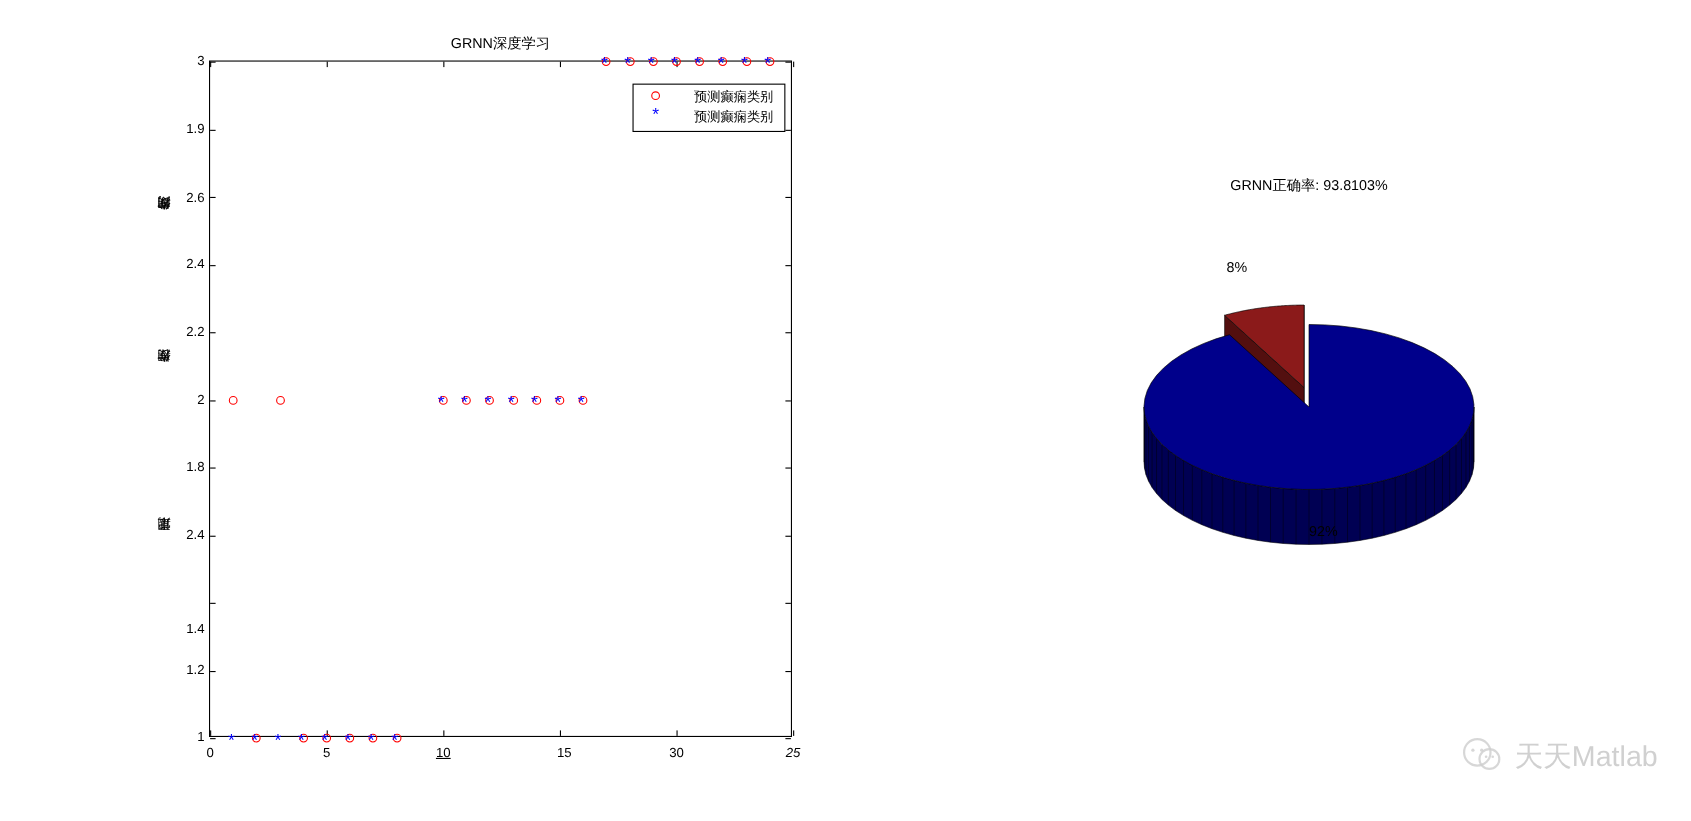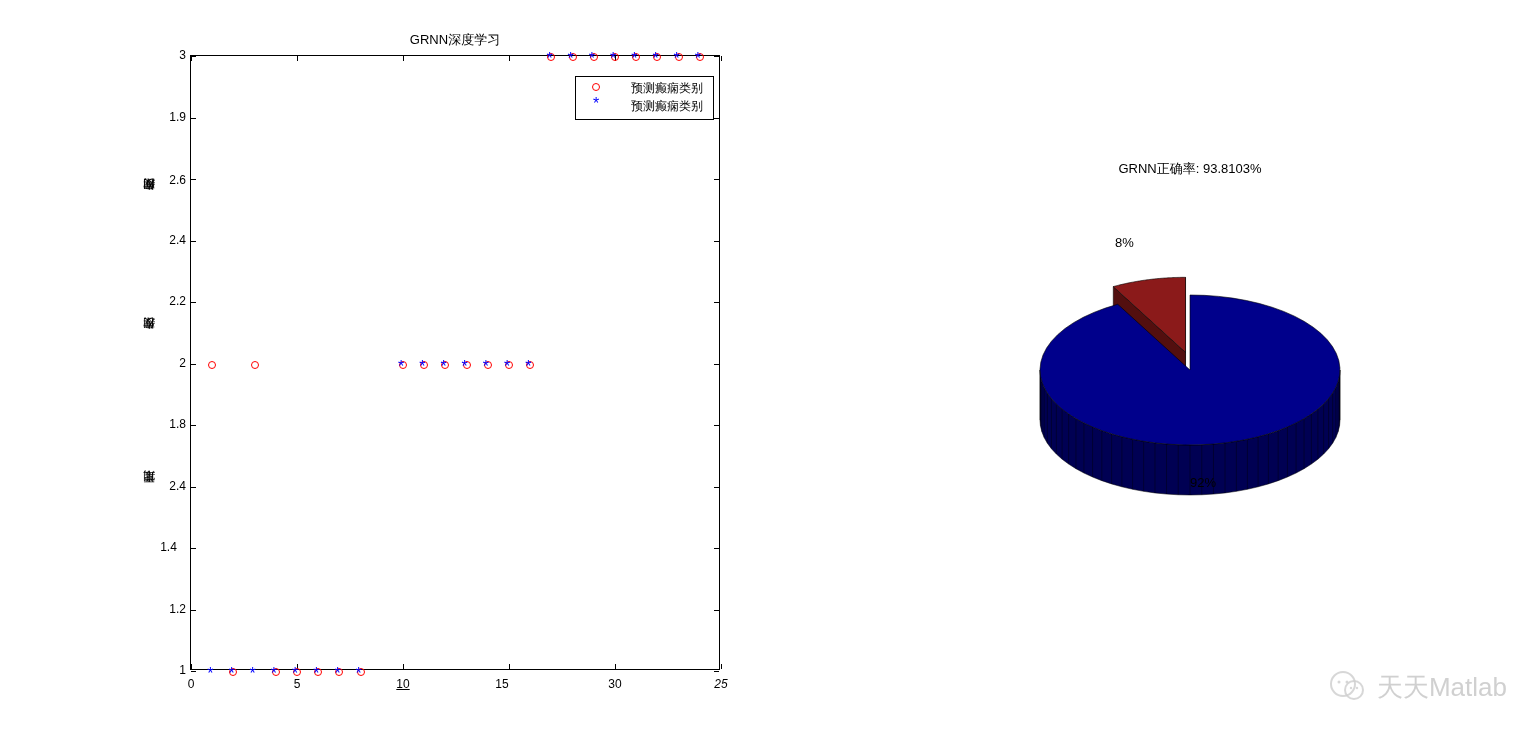--- a/index.html
+++ b/index.html
@@ -203,26 +203,26 @@
       <span class="scatter-point" style="left: 402.8px; top: 0px;"><span class="marker-star" style="position: relative; top: 3px;">*</span></span>
       <span class="scatter-point" style="left: 424px; top: 0px;"><span class="marker-star" style="position: relative; top: 3px;">*</span></span>
       <span class="scatter-point" style="left: 445.2px; top: 0px;"><span class="marker-star" style="position: relative; top: 3px;">*</span></span>
       <span class="scatter-point" style="left: 466.4px; top: 0px;"><span class="marker-star" style="position: relative; top: 3px;">*</span></span>
       <span class="scatter-point" style="left: 487.6px; top: 0px;"><span class="marker-star" style="position: relative; top: 3px;">*</span></span>
       <span class="scatter-point" style="left: 508.8px; top: 0px;"><span class="marker-star" style="position: relative; top: 3px;">*</span></span>
     </div>
 <div class="x-tick-labels" style="left: -10px; width: 20px;">0</div>
     <div class="x-tick-labels" style="left: 96px; width: 20px;">5</div>
     <div class="x-tick-labels" style="left: 202px; width: 20px; text-decoration: underline;">10</div>
-    <div class="x-tick-labels" style="left: 301px; width: 20px;">15</div>
+    <div class="x-tick-labels" style="left: 312px; width: 20px;">15</div>
     <div class="x-tick-labels" style="left: 414px; width: 20px;">30</div>
     <div class="x-tick-labels" style="left: 520px; width: 20px; font-style: italic;">25</div>
     <div class="y-tick-labels" style="top: 607px;">1</div>
     <div class="y-tick-labels" style="top: 545.5px;">1.2</div>
-    <div class="y-tick-labels" style="top: 484px; text-align: center;">1.4</div>
+    <div class="y-tick-labels" style="top: 508px;">1.4</div>
     <div class="y-tick-labels" style="top: 422.5px;">2.4</div>
     <div class="y-tick-labels" style="top: 361px;">1.8</div>
     <div class="y-tick-labels" style="top: 299.5px;">2</div>
     <div class="y-tick-labels" style="top: 238px;">2.2</div>
     <div class="y-tick-labels" style="top: 176.5px;">2.4</div>
     <div class="y-tick-labels" style="top: 117px;">2.6</div>
     <div class="y-tick-labels" style="top: 53.5px;">1.9</div>
     <div class="y-tick-labels" style="top: -8px;">3</div>
     <div class="y-axis-label" style="top: 436.25px;">正常期</div>
     <div class="y-axis-label" style="top: 282.5px;">发作期</div>

